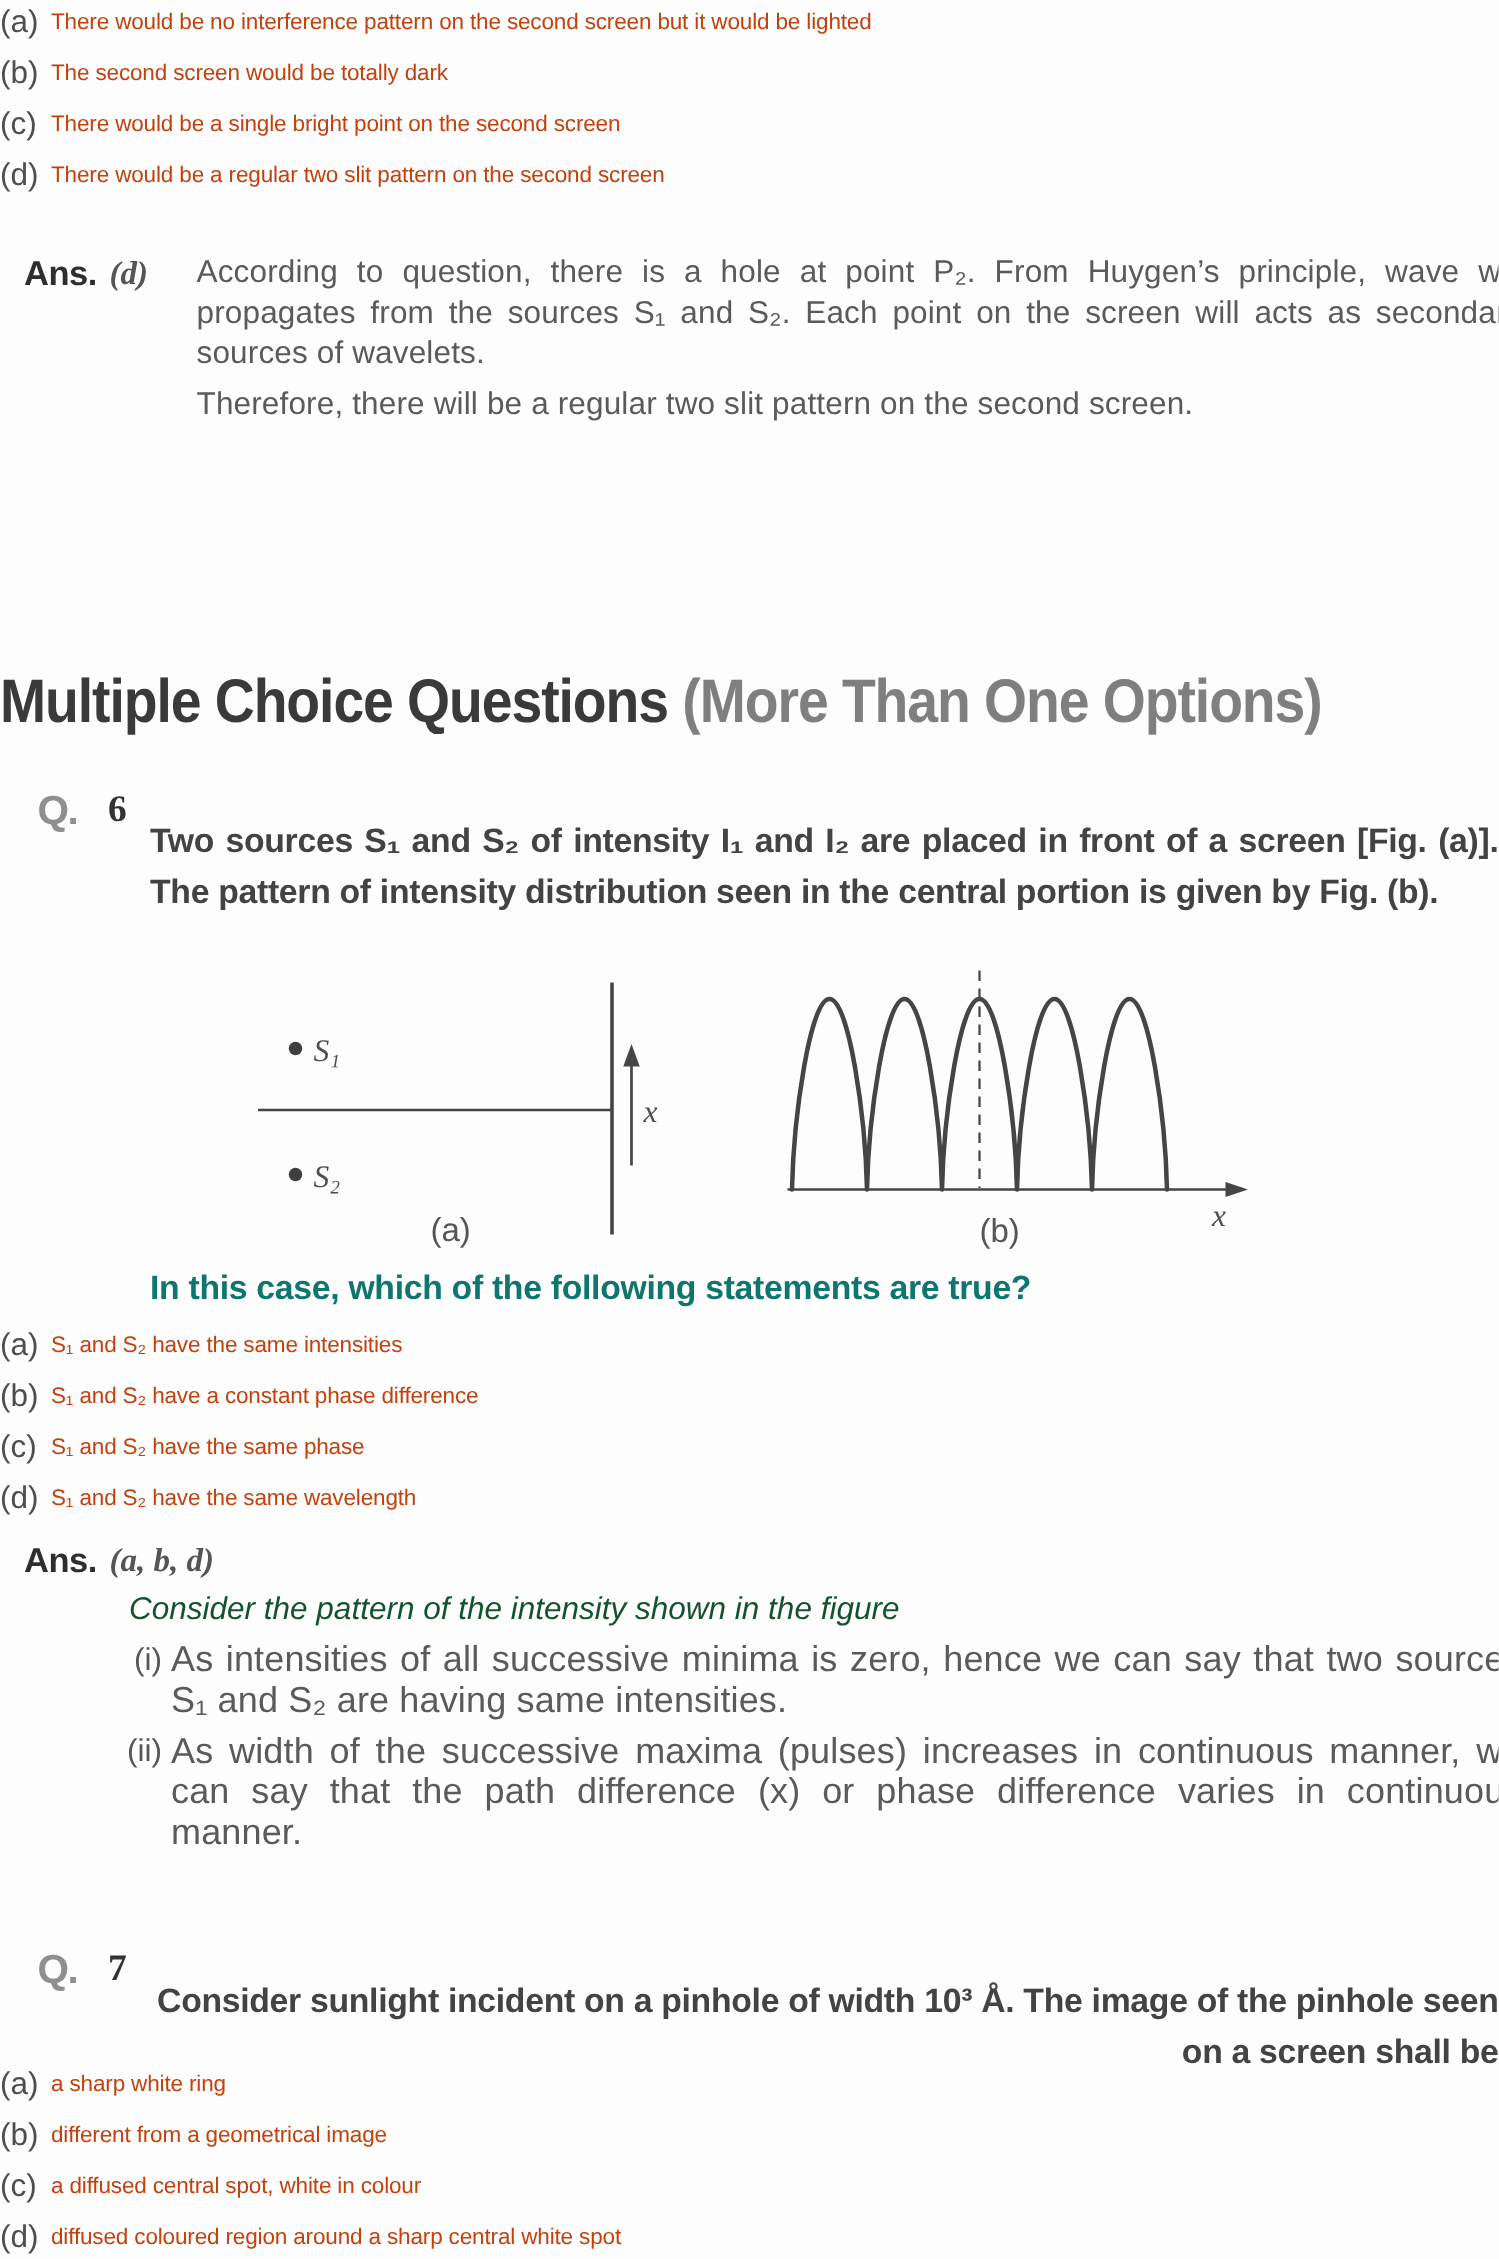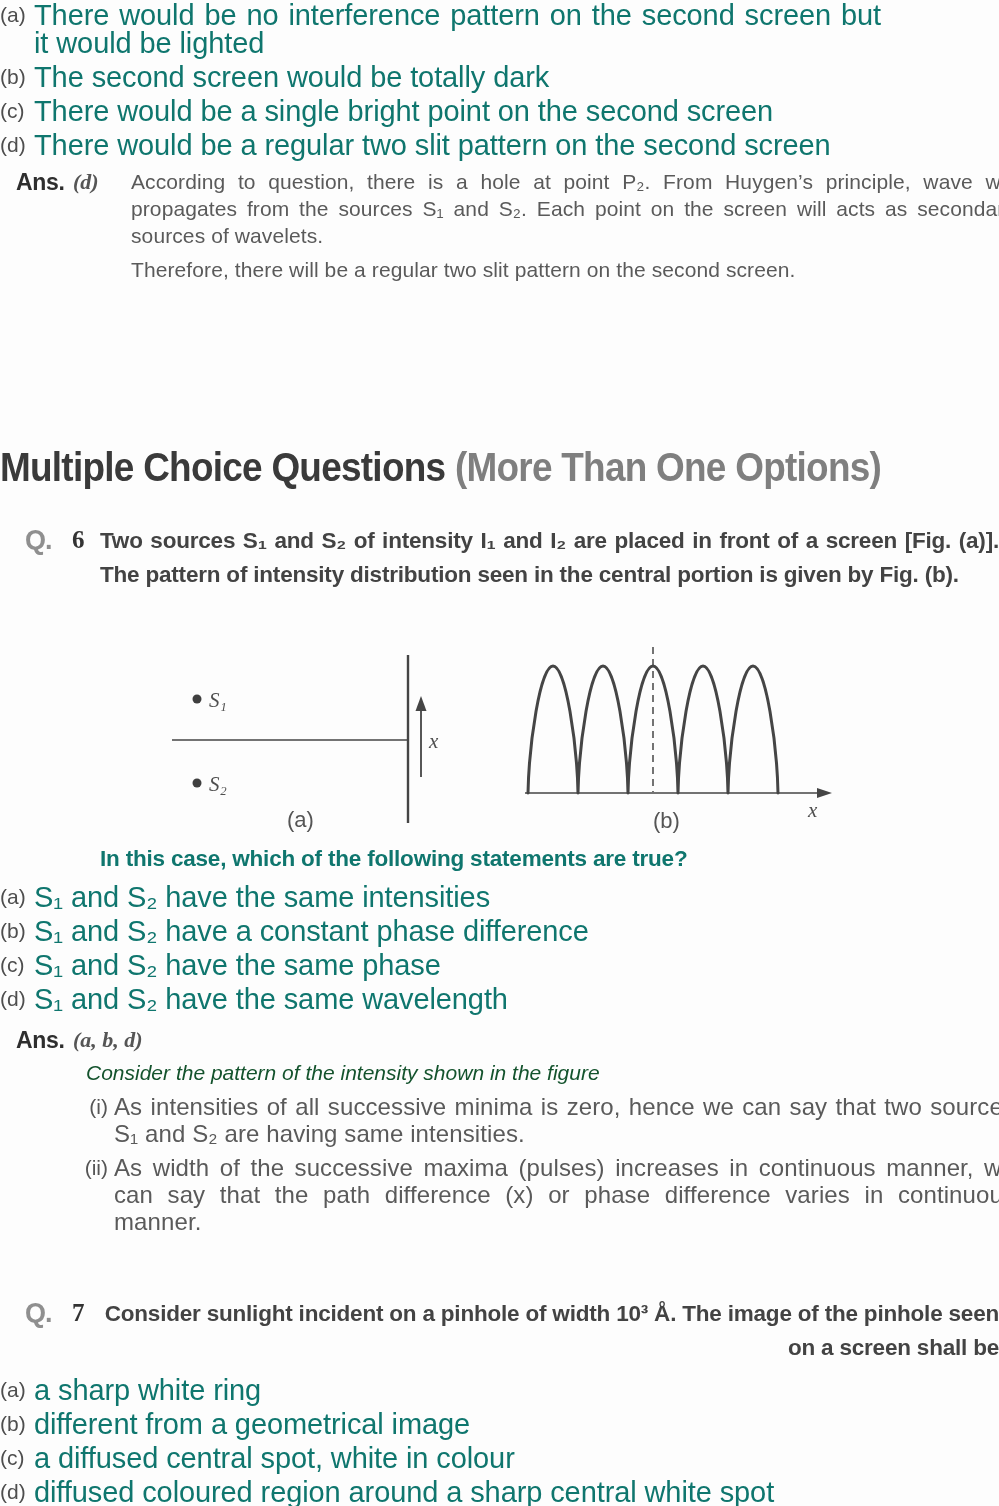--- a/index.html
+++ b/index.html
@@ -9,21 +9,21 @@
     background:#fdfdfd;
     font-family:"Liberation Sans", sans-serif;
     color:#4a4a4a;
     overflow:hidden;
   }
 
   
   .opt-block { position:absolute; width:881px; }
   .opt-row { display:flex; margin-bottom:6px; }
   .opt-label { flex:0 0 34px; font-size:21px; line-height:28px; color:#4e4e4e; }
-  .opt-text { flex:1; font-size:29px; line-height:28px; color:#0f766e; text-align:justify; letter-spacing:-0.1px; }
+  .opt-text { flex:1; font-size:15px; line-height:28px; color:#c2410c; text-align:justify; letter-spacing:-0.1px; }
 
   
   .ans-block { position:absolute; left:16px; width:999px; }
   .ans-head { display:flex; align-items:flex-start; }
   .ans-label { flex:0 0 57px; font-size:23px; font-weight:bold; color:#2e2e2e; line-height:28px; letter-spacing:-0.3px; }
   .ans-letter { font-family:"Liberation Serif", serif; font-style:italic; font-weight:bold; font-size:22px; color:#555; line-height:28px; }
   .ans-body { flex:1; margin-left:0; }
   .ans-para { font-size:21px; line-height:27px; color:#5a5a5a; text-align:justify; letter-spacing:0.1px; }
   .ans-para.last { text-align:left; }
 
@@ -33,21 +33,21 @@
     font-size:41px; font-weight:bold; letter-spacing:-0.8px;
     transform:scaleX(0.9); transform-origin:left top;
   }
   .heading-main { color:#3a3a3a; }
   .heading-sub { color:#7f7f7f; }
 
   
   .q-block { position:absolute; left:25px; width:974px; display:flex; }
   .q-logo { flex:0 0 47px; font-size:27px; font-weight:800; color:#8f8f8f; letter-spacing:-1px; line-height:32px; }
   .q-num { flex:0 0 28px; font-family:"Liberation Serif", serif; font-weight:bold; font-size:25px; color:#333; line-height:32px; }
-  .q-text { flex:1; font-size:22.5px; font-weight:bold; letter-spacing:-0.2px; line-height:34px; color:#434343; text-align:justify; }
+  .q-text { flex:1; font-size:22.5px; font-weight:bold; letter-spacing:-0.2px; line-height:34px; color:#434343; text-align:justify;margin-top:20px; }
 
   .q-prompt { position:absolute; left:100px; top:846px; font-size:22.5px; font-weight:bold; letter-spacing:-0.2px; color:#0f766e; }
 
   
   .ans-note { margin-left:70px; margin-top:7px; font-style:italic; font-size:21px; color:#14532d; }
   .points { margin-left:58px; margin-top:8px; width:941px; }
   .point-row { display:flex; margin-bottom:7px; }
   .point-label { flex:0 0 34px; text-align:right; font-size:21px; line-height:27px; color:#565656; }
   .point-text { flex:1; margin-left:6px; font-size:24px; line-height:27px; color:#5a5a5a; text-align:justify; letter-spacing:0.1px; }
 

